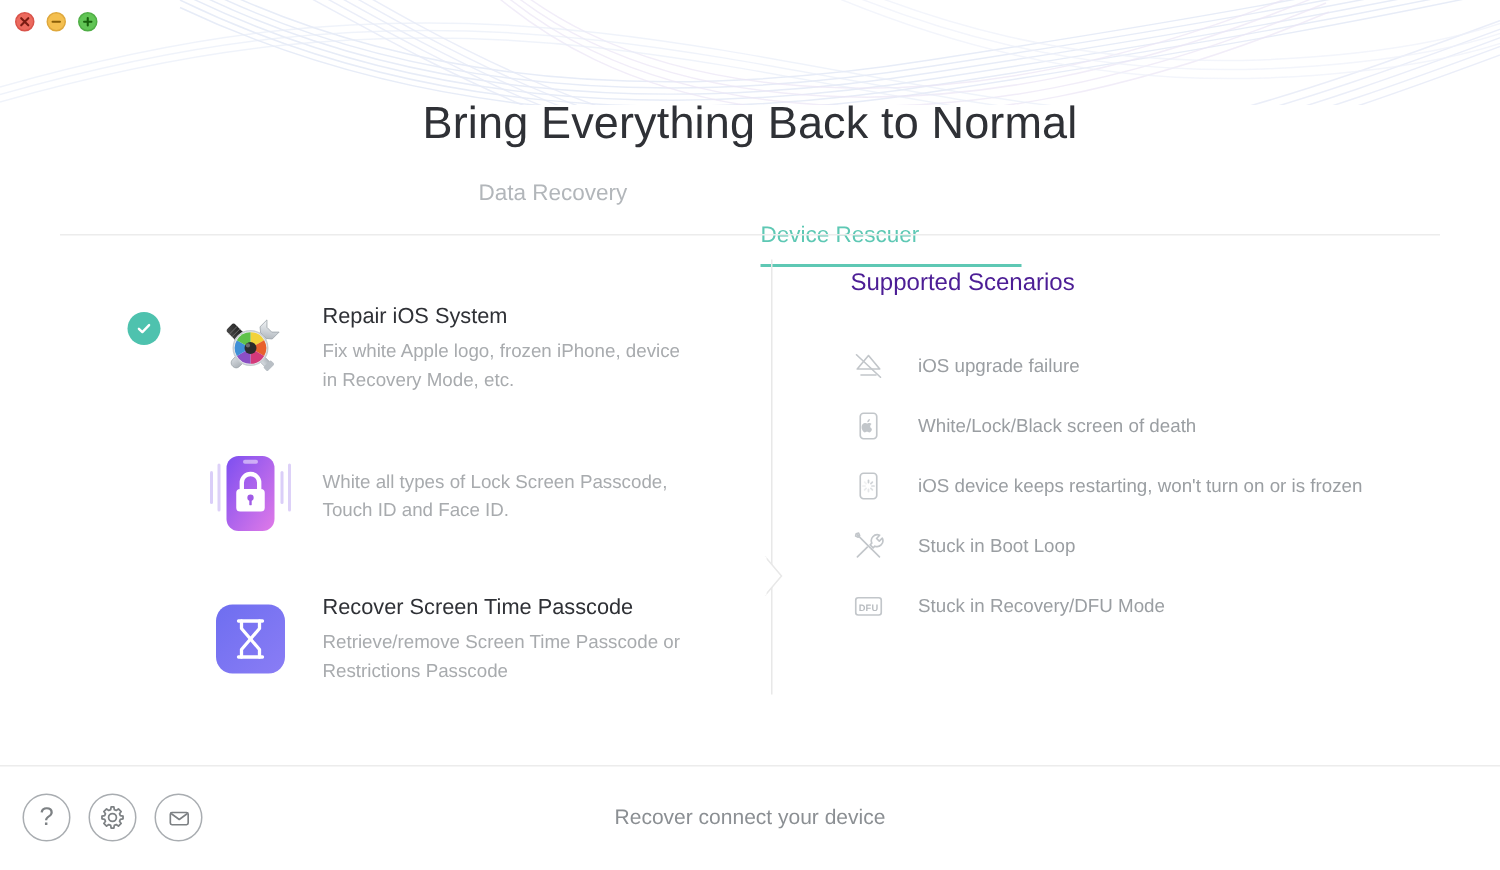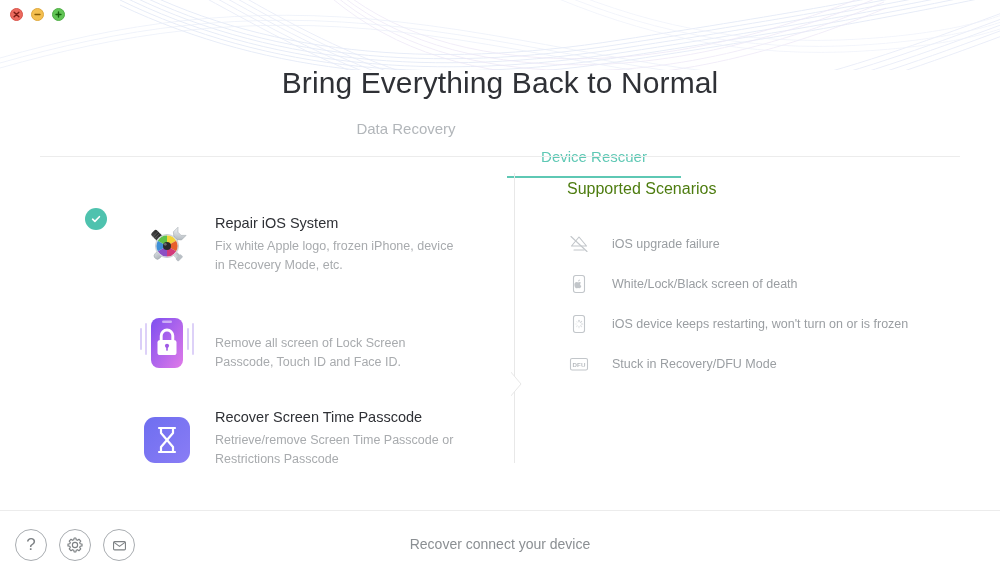--- a/index.html
+++ b/index.html
@@ -37,21 +37,21 @@
   }
 
   
   .tabs {
     position: absolute; top: 120px; left: 40px; width: 920px;
     height: 36px;
     display: flex; justify-content: center; align-items: flex-start;
   }
   .tab {
     font-size: 15px; color: #b2b6ba;
-    padding: 0 0 11px 0; width: 174px; text-align: center;
+    padding: 0 0 11px 0; width: 174px; 
     border-bottom: 2px solid transparent;
     cursor: pointer; user-select: none;
   }
   .tab + .tab { margin-left: 14px; margin-top: 28px; }
   .tab.active { color: #5ec8b4; border-bottom-color: #5ec8b4; }
   .tabs-rule {
     position: absolute; top: 156px; left: 40px; width: 920px;
     height: 1px; background: #ececec;
   }
 
@@ -62,34 +62,34 @@
     position: absolute; left: 514px; top: 3px;
     width: 1px; height: 290px; background: #e8e8e8;
   }
   .chevron {
     position: absolute; left: 509px; top: 200px;
     width: 14px; height: 28px;
   }
 
   
   .features { position: absolute; left: 85px; top: 8px; width: 400px; }
-  .feature { position: relative; display: flex; align-items: flex-end; height: 97px; cursor: pointer; }
+  .feature { position: relative; display: flex; align-items: center; height: 97px; cursor: pointer; }
   .feature .check {
     position: absolute; left: 0; top: 30px;
     width: 22px; height: 22px; border-radius: 50%;
     background: #4ec2ae; display: flex; align-items: center; justify-content: center;
   }
   .feature .ficon { width: 58px; height: 58px; margin-left: 53px; margin-top: 10px; flex: none; }
   .feature .ftext { margin-left: 19px; padding-top: 11px; }
   .ftitle { font-size: 14.5px; color: #2f3136; line-height: 20px; }
   .fdesc  { font-size: 12.5px; color: #a8abae; line-height: 19px; margin-top: 4px; max-width: 250px; }
 
   
   .scen { position: absolute; left: 567px; top: 10px; width: 400px; }
-  .scen-title { font-size: 16px; color: #4d7c0f; font-weight: 400; }
+  .scen-title { font-size: 16px; color: #4c1d95; font-weight: 400; }
   .scen-list { margin-top: 26px; }
   .scen-row { display: flex; align-items: center; height: 40px; gap: 10px; }
   .scen-row .sicon { width: 24px; height: 24px; flex: none; display: flex; align-items: center; justify-content: center; }
   .scen-row .slabel { margin-left: 11px; font-size: 12.5px; color: #9a9ea2; }
 
   
   .footer-rule { position: absolute; left: 0; top: 510px; width: 1000px; height: 1px; background: #ececec; }
   .footer { position: absolute; left: 0; top: 511px; width: 1000px; height: 69px; }
   .fbtns { position: absolute; left: 15px; top: 18px; display: flex; gap: 12px; }
   .fbtn {
@@ -245,21 +245,21 @@
           <rect x="49" y="14" width="2" height="22" rx="1" fill="#cdbdf5" opacity=".75"></rect>
           <rect x="54" y="9" width="2" height="32" rx="1" fill="#d7c9f7" opacity=".85"></rect>
           <rect x="13" y="4" width="32" height="50" rx="8" fill="url(#lockg)"></rect>
           <rect x="24" y="6.5" width="10" height="2.6" rx="1.3" fill="#ffffff" opacity=".5"></rect>
           <rect x="19.5" y="26" width="19" height="15" rx="2.6" fill="#ffffff"></rect>
           <path d="M23.2 26 L23.2 21.8 A5.8 5.8 0 0 1 34.8 21.8 L34.8 26" fill="none" stroke="#ffffff" stroke-width="2.9"></path>
           <circle cx="29" cy="31.8" r="2.1" fill="#a05ae6"></circle>
           <rect x="28.2" y="32.5" width="1.6" height="4.4" rx=".8" fill="#a05ae6"></rect>
         </svg>
         <div class="ftext">
-          <div class="fdesc">Remove all screen of Lock Screen Passcode, Touch ID and Face ID.</div>
+          <div class="fdesc">White all types of Lock Screen Passcode, Touch ID and Face ID.</div>
         </div>
       </div>
 
       <div class="feature">
         <svg class="ficon" viewBox="0 0 58 58">
           <defs>
             <linearGradient id="hg" x1="0" y1="0" x2="1" y2="1">
               <stop offset="0" stop-color="#6e6ef0"></stop>
                 <stop offset="1" stop-color="#8a7df5"></stop>
             </linearGradient>
@@ -317,20 +317,32 @@
                 <path d="M11 14.7 L11 13.3" opacity=".5"></path>
                 <path d="M8.4 13.6 L9.4 12.6" opacity=".4"></path>
                 <path d="M7.3 11 L8.7 11" opacity=".32"></path>
                 <path d="M8.4 8.4 L9.4 9.4" opacity=".25"></path>
               </g>
             </svg>
           </span>
           <span class="slabel">iOS device keeps restarting, won't turn on or is frozen</span>
         </div>
 
+        <div class="scen-row">
+          <span class="sicon">
+            <svg width="22" height="22" viewBox="0 0 22 22" fill="none" stroke="#c2c6ca" stroke-width="1.1" stroke-linecap="round" stroke-linejoin="round">
+              <path d="M3.6 3.6 L12.2 12.2"></path>
+              <path d="M12.8 12.8 L18.3 18.3"></path>
+              <path d="M3.6 18.3 L10.2 11.7"></path>
+              <path d="M18.4 3.8 c-1.6 -.6 -3.4 -.2 -4.5 1 -1.1 1.2 -1.3 2.9 -.7 4.3 l-1.1 1.1 2 2 1.1 -1.1 c1.4 .6 3.1 .3 4.2 -.8 1.2 -1.2 1.5 -3 .8 -4.5 l-2 2 -1.8 -1.8 z"></path>
+              <path d="M2.8 2.8 L4.4 2.4 L5.1 4.1 L4.1 5.1 L2.4 4.4 Z"></path>
+            </svg>
+          </span>
+          <span class="slabel">Stuck in Boot Loop</span>
+        </div>
 
         <div class="scen-row">
           <span class="sicon">
             <svg width="22" height="22" viewBox="0 0 22 22">
               <rect x="2.5" y="5.5" width="17" height="11.5" rx="1.6" fill="none" stroke="#c2c6ca" stroke-width="1.1"></rect>
               <text x="11" y="14.4" text-anchor="middle" font-family="Liberation Sans, sans-serif" font-size="6.2" font-weight="700" fill="#b8bcc0" letter-spacing=".1">DFU</text>
             </svg>
           </span>
           <span class="slabel">Stuck in Recovery/DFU Mode</span>
         </div>

